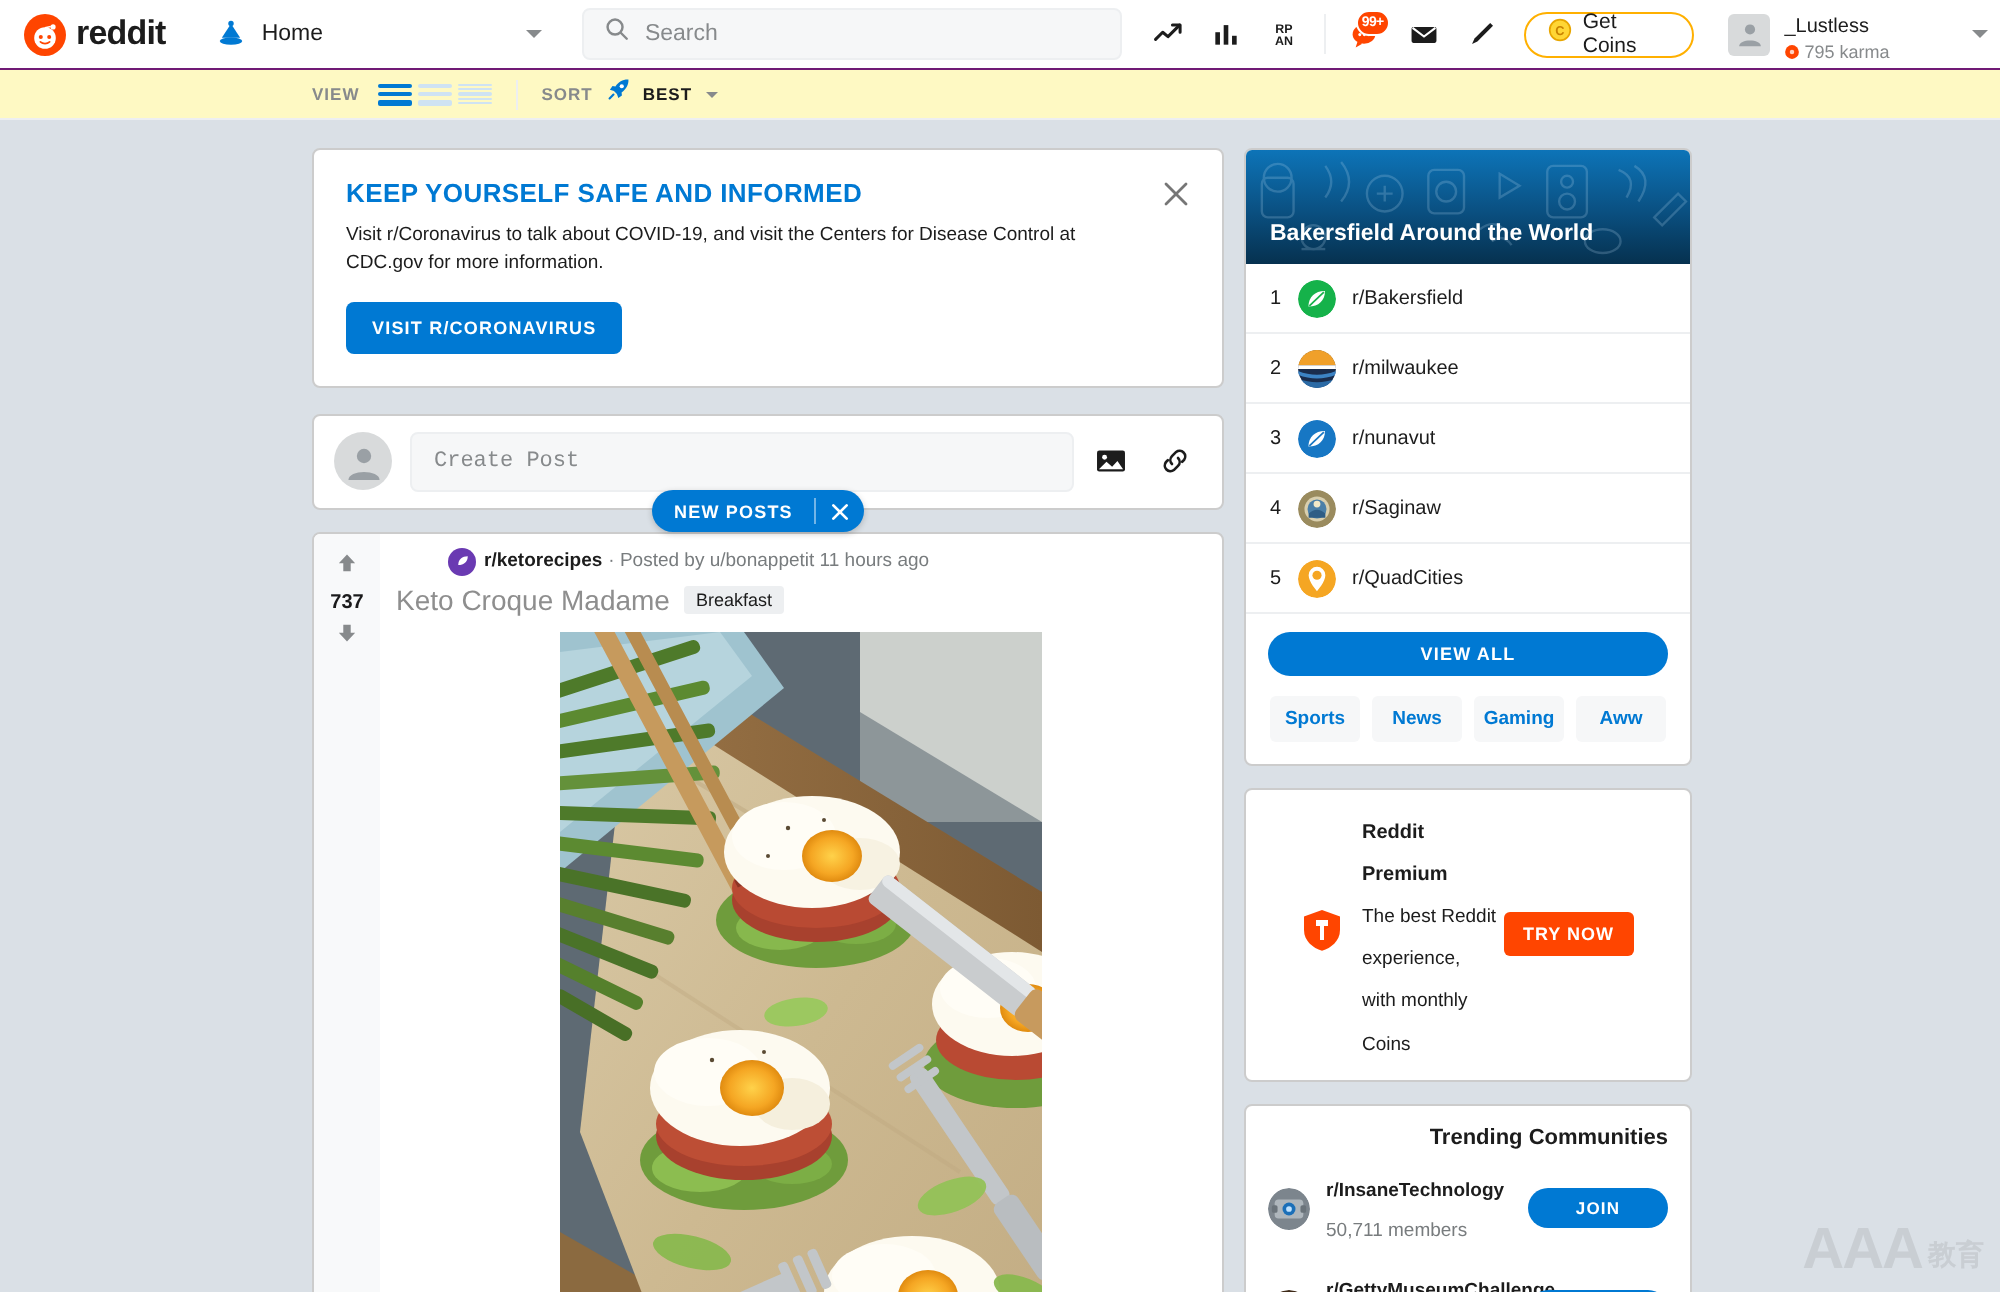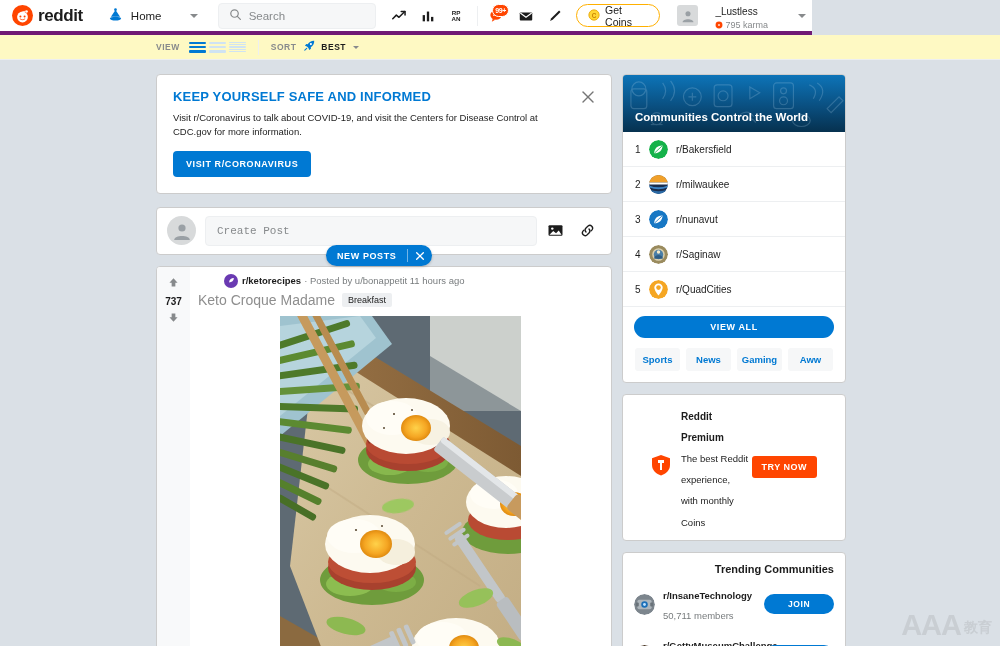--- a/index.html
+++ b/index.html
@@ -7,23 +7,23 @@
     width: 1000px; height: 646px;
     overflow: hidden;
     background: #dae0e6;
     font-family: "Liberation Sans", sans-serif;
     -webkit-font-smoothing: antialiased;
   }
 
   
   .header {
     position: absolute; top: 0; left: 0;
-    width: 812px; height: 35px;
+    width: 1000px; height: 35px;
     background: #ffffff;
-    border-bottom: 4px solid #701a75;
+    border-bottom: 1px solid #701a75;
     display: flex; align-items: center;
     z-index: 40;
   }
   .logo-wrap { display: flex; align-items: center; margin-left: 12px; cursor: pointer; }
   .logo-mark {
     width: 21px; height: 21px; border-radius: 50%;
     background: #ff4500;
     display: flex; align-items: center; justify-content: center;
     position: relative;
   }
@@ -100,21 +100,21 @@
     margin-left: 11px; height: 30px;
     padding: 0 4px; border-radius: 4px; cursor: pointer;
     position: relative; width: 146px;
   }
   .user-avatar {
     width: 21px; height: 21px; border-radius: 3px;
     background: #d8dadb;
     display: flex; align-items: center; justify-content: center;
     flex: 0 0 auto;
   }
-  .user-meta { margin-left: 17px; line-height: 1.15; }
+  .user-meta { margin-left: 7px; line-height: 1.15; }
   .user-name { font-size: 10px; color: #1c1c1c; font-weight: 500; }
   .user-karma {
     font-size: 9px; color: #878a8c; font-weight: 500;
     display: flex; align-items: center; gap: 2px;
   }
   .karma-dot { width: 8px; height: 8px; flex: 0 0 auto; }
 
   
   .subbar {
     position: absolute; top: 35px; left: 0;
@@ -742,21 +742,21 @@
               <circle cx="162" cy="16" r="3"></circle>
               <circle cx="162" cy="26" r="4"></circle>
             <path d="M188 10 q10 4 4 14 M196 8 q10 6 2 18"></path>
             <path d="M206 34 l12 -12 4 4 -12 12z"></path>
             <circle cx="34" cy="44" r="6"></circle>
               <path d="M28 50 h12"></path>
             <path d="M118 40 q8 -6 14 2 M124 46 q6 -4 10 2"></path>
             <ellipse cx="180" cy="46" rx="9" ry="6"></ellipse>
           </g>
         </svg>
-        <div class="comm-head-title">Communities Control the World</div>
+        <div class="comm-head-title">Bakersfield Around the World</div>
       </div>
 
       <div class="comm-row">
         <span class="comm-rank">1</span>
         <span class="comm-avatar">
           <svg width="19" height="19" viewBox="0 0 20 20">
               <circle cx="10" cy="10" r="10" fill="#15b24a"></circle>
               <path d="M5.5 14 C5.5 9 8.8 5.8 14.2 5.8 C14.2 10.8 10.9 14 5.5 14 Z" fill="#fff"></path>
               <path d="M6 13.6 L13.6 6.4" stroke="#15b24a" stroke-width="0.9"></path>
             </svg>

